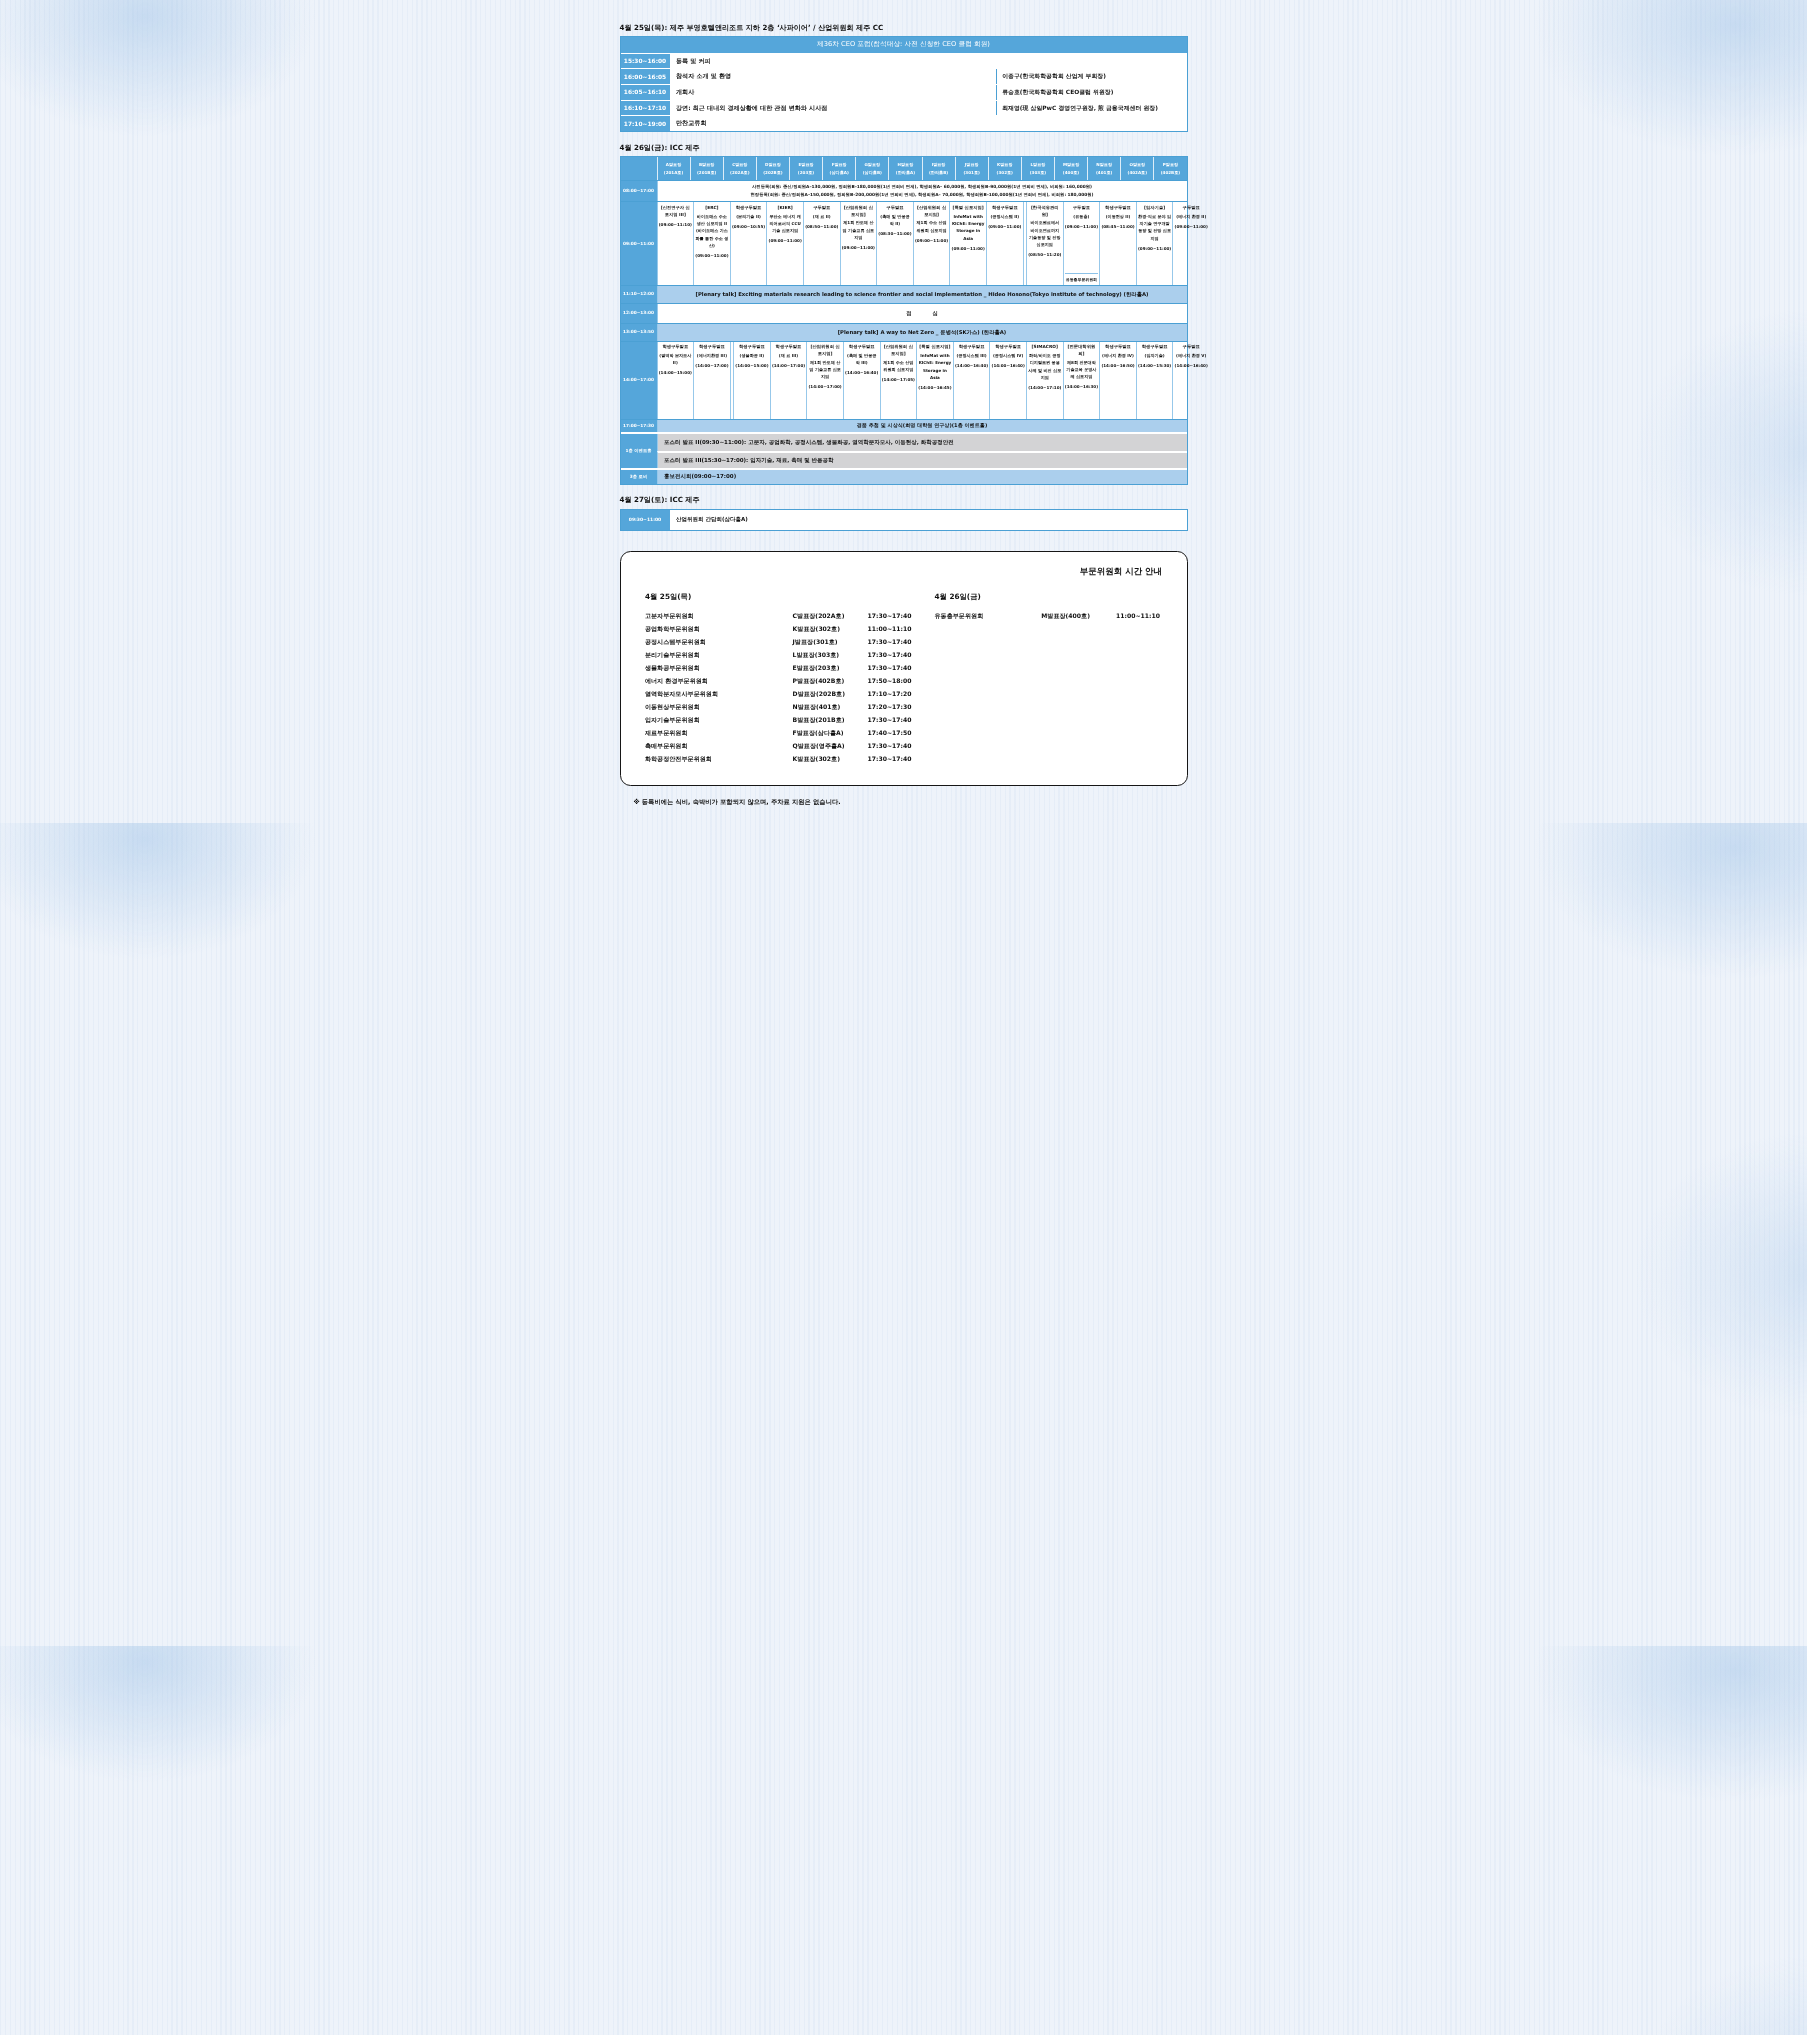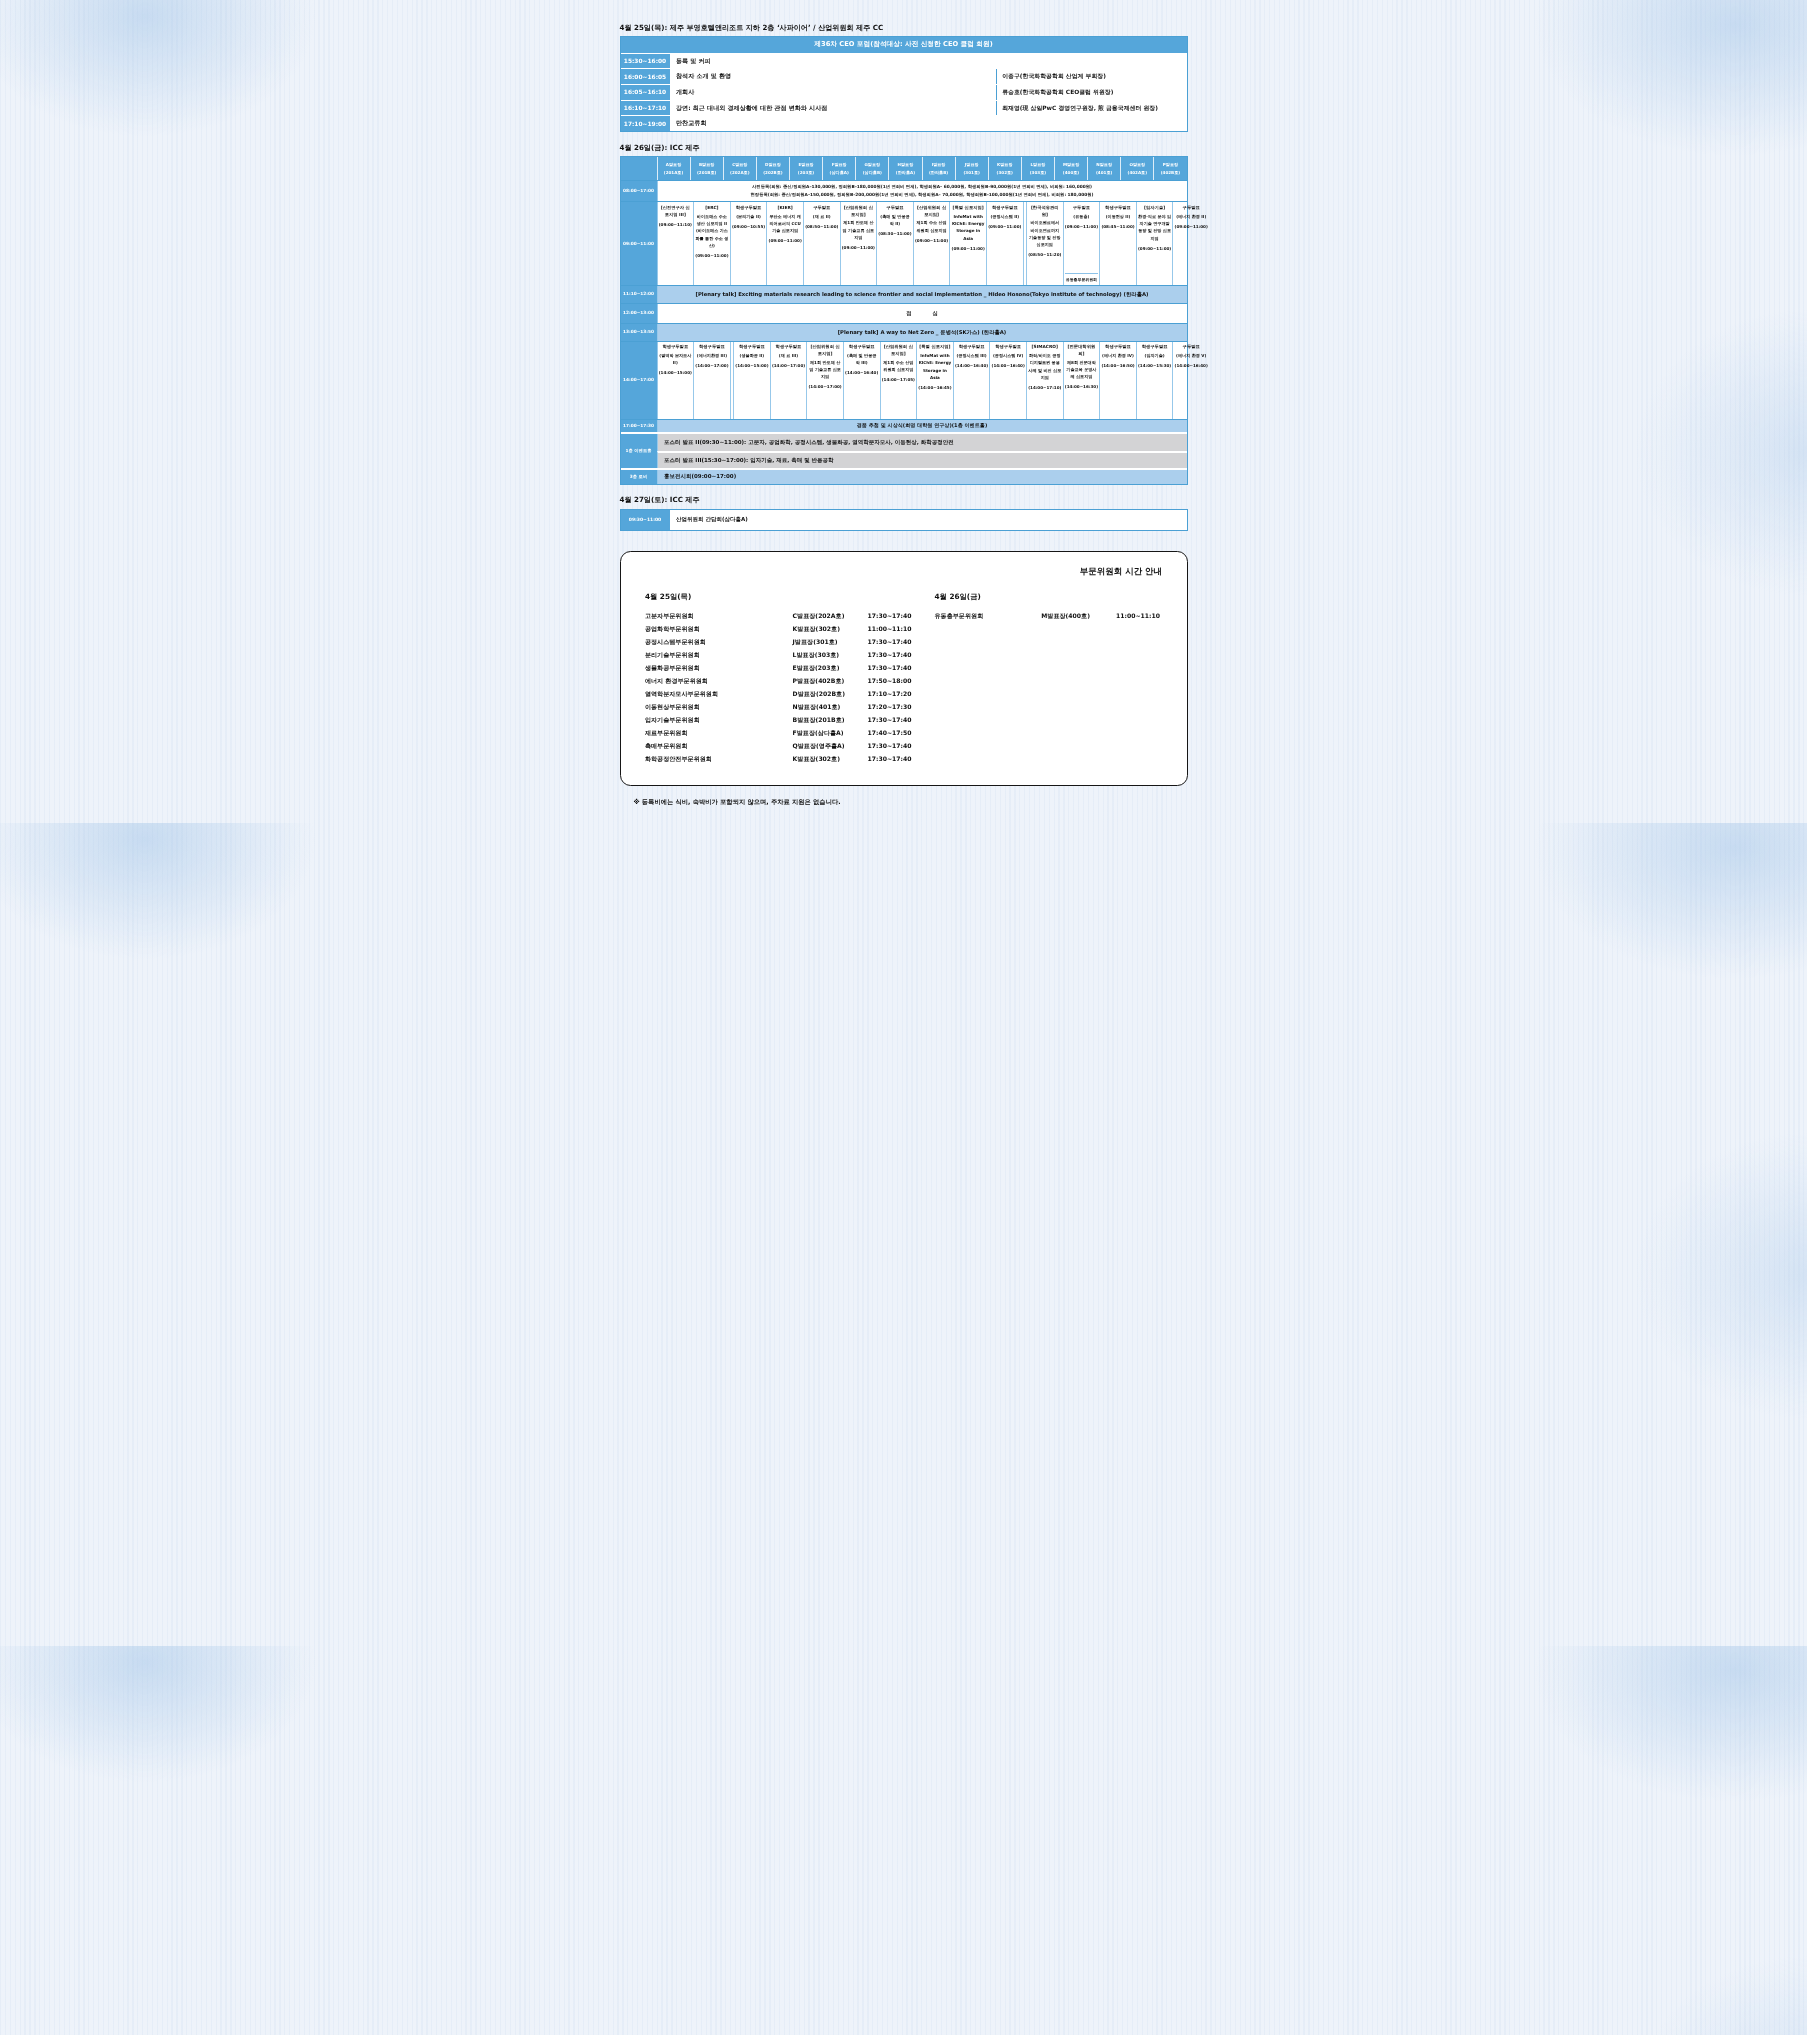--- a/index.html
+++ b/index.html
@@ -26,21 +26,21 @@
     background: #141414; color: #fff; border-radius: 4.5px;
     font-size: 13.4px; font-weight: bold;
   }
 
   .day-heading { font-size: 7.1px; font-weight: bold; margin: 10.6px 0 3.3px; }
 
   
   .ceo { border: 1.2px solid #4ba0d4; background: #fff; }
   .ceo-head {
     background: #55a6da; color: #fff; text-align: center;
-    font-weight: bold; font-size: 6.7px; padding: 3.3px 0;
+    font-weight: normal; font-size: 6.7px; padding: 3.3px 0;
   }
   .ceo-row { display: grid; grid-template-columns: 49px 1fr 191px; border-top: 1.6px solid #fff; }
   .ceo-time {
     background: #55a6da; color: #fff; font-weight: bold; font-size: 5.9px;
     display: flex; align-items: center; justify-content: center; padding: 2.8px 0.8px; min-height: 14.7px;
   }
   .ceo-event { font-weight: bold; font-size: 6.1px; display: flex; align-items: center; padding: 2.4px 6.5px; }
   .ceo-event.span2 { grid-column: 2 / 4; }
   .ceo-speaker {
     font-size: 5.9px; font-weight: 600; display: flex; align-items: center;

